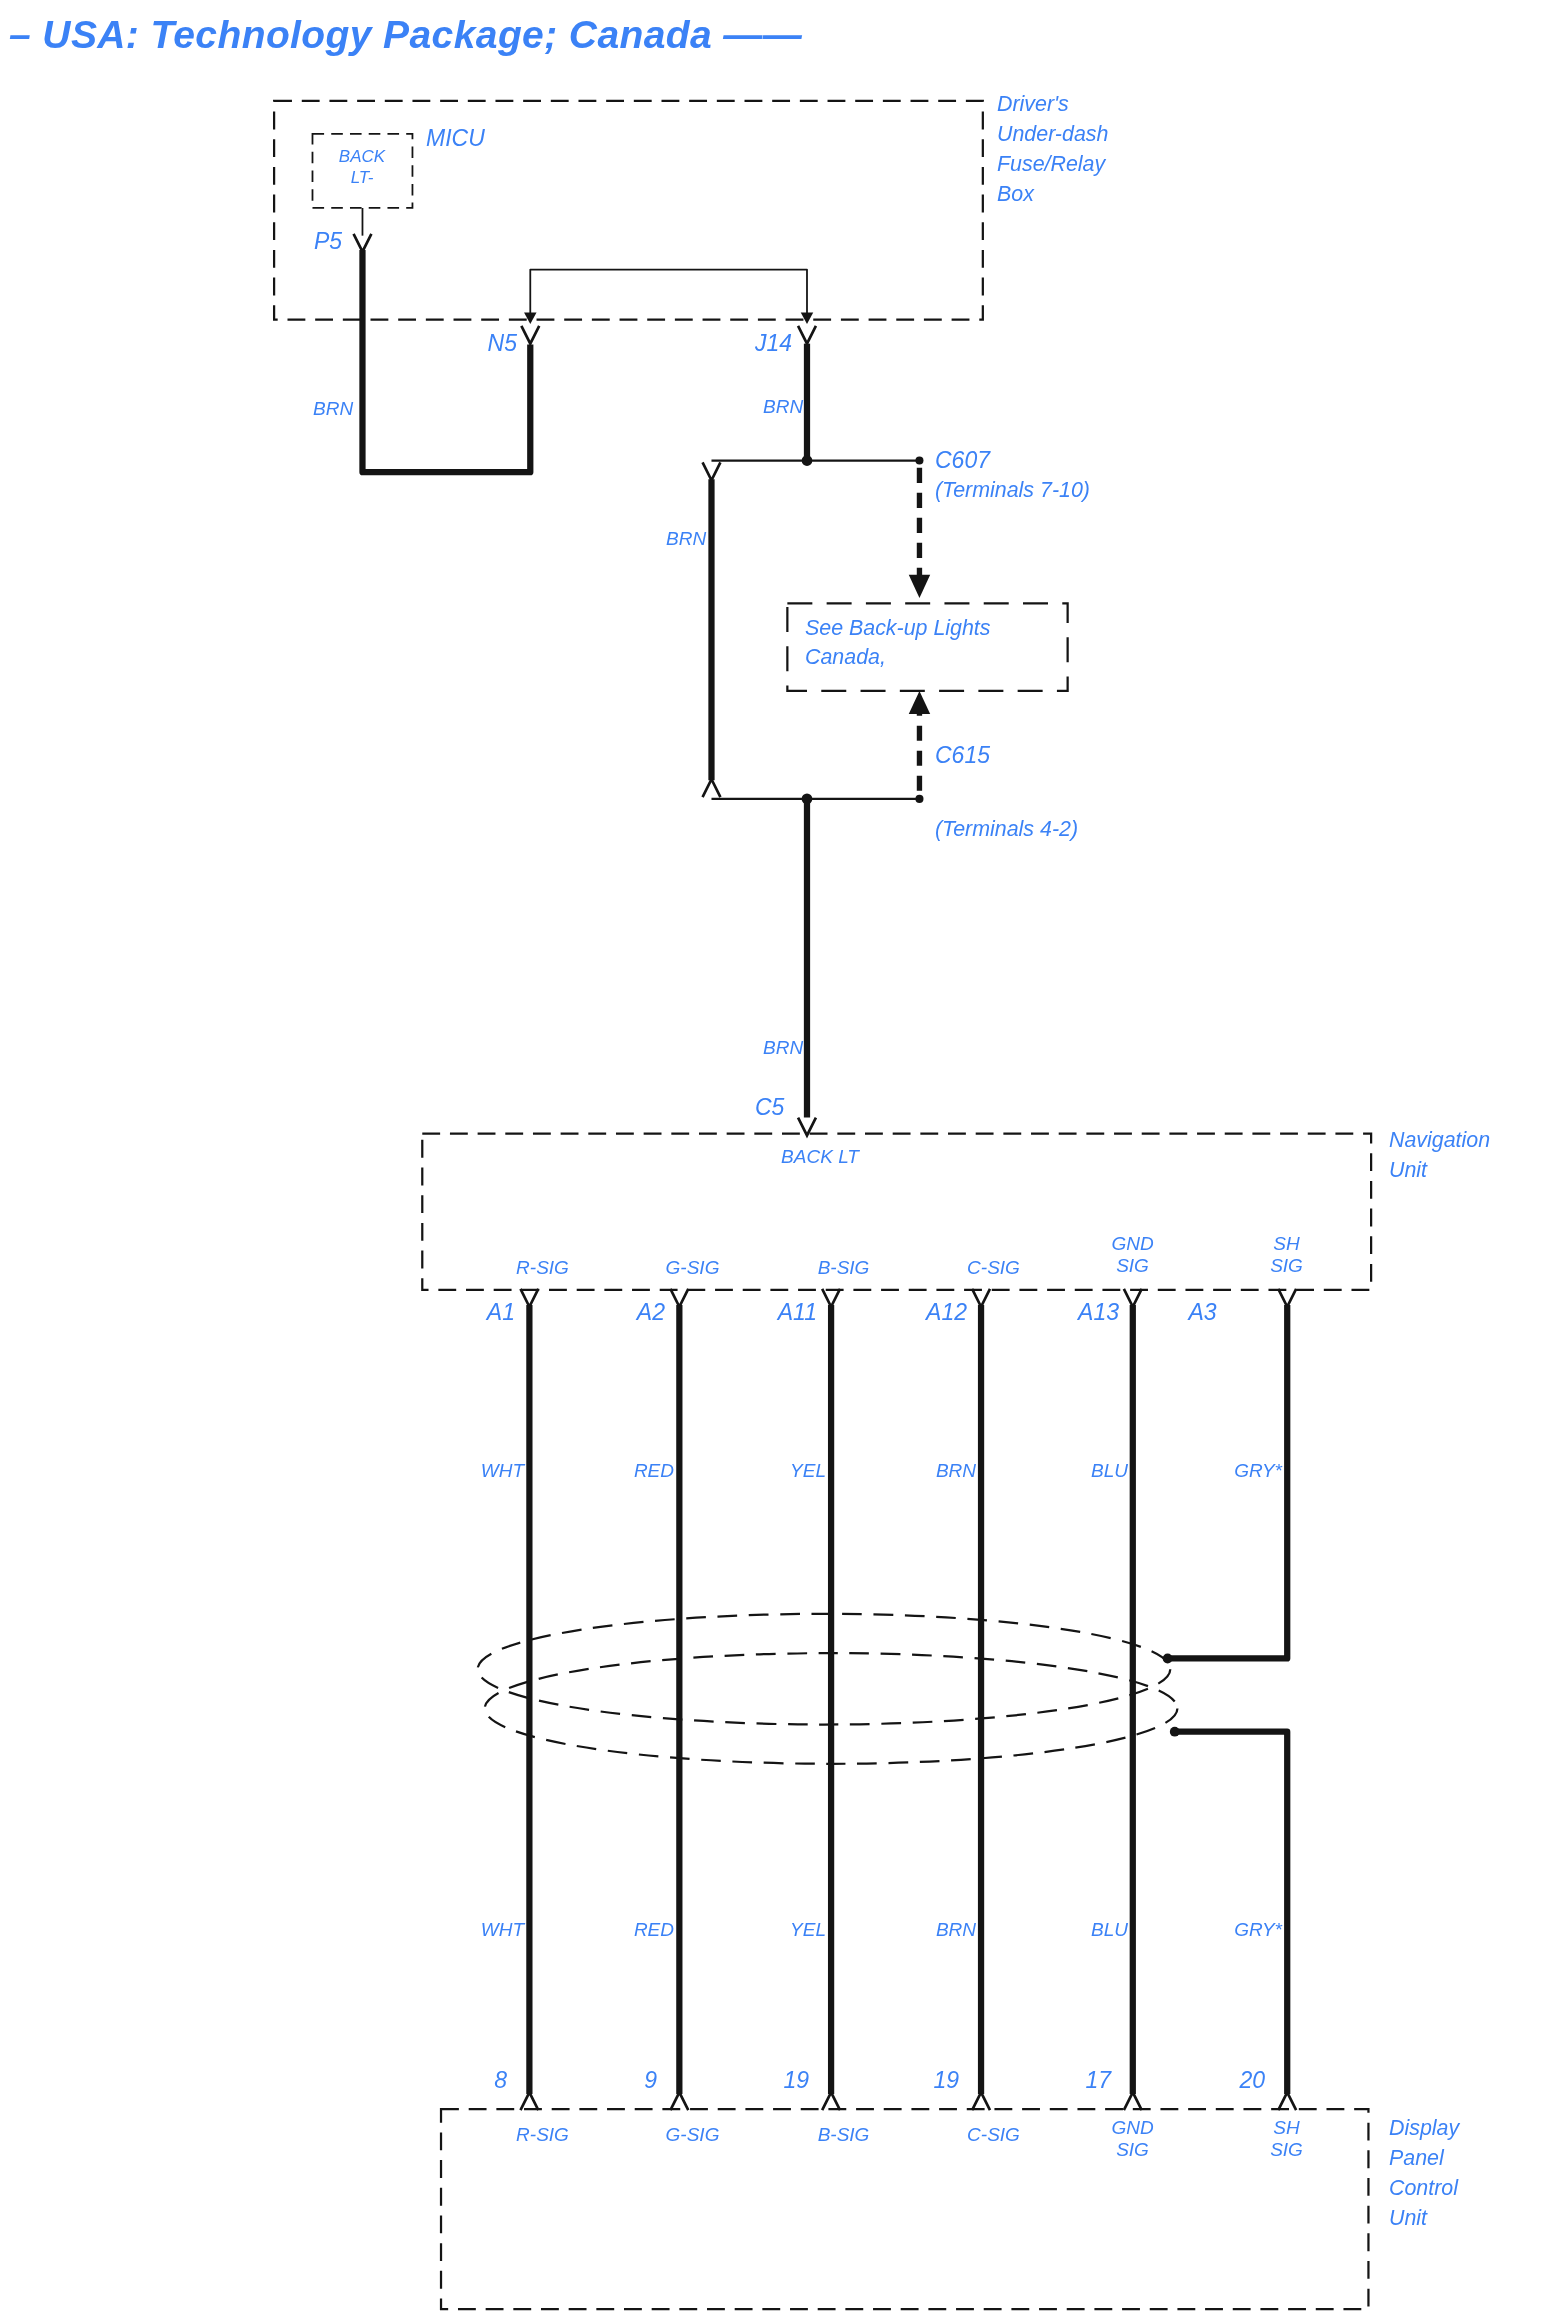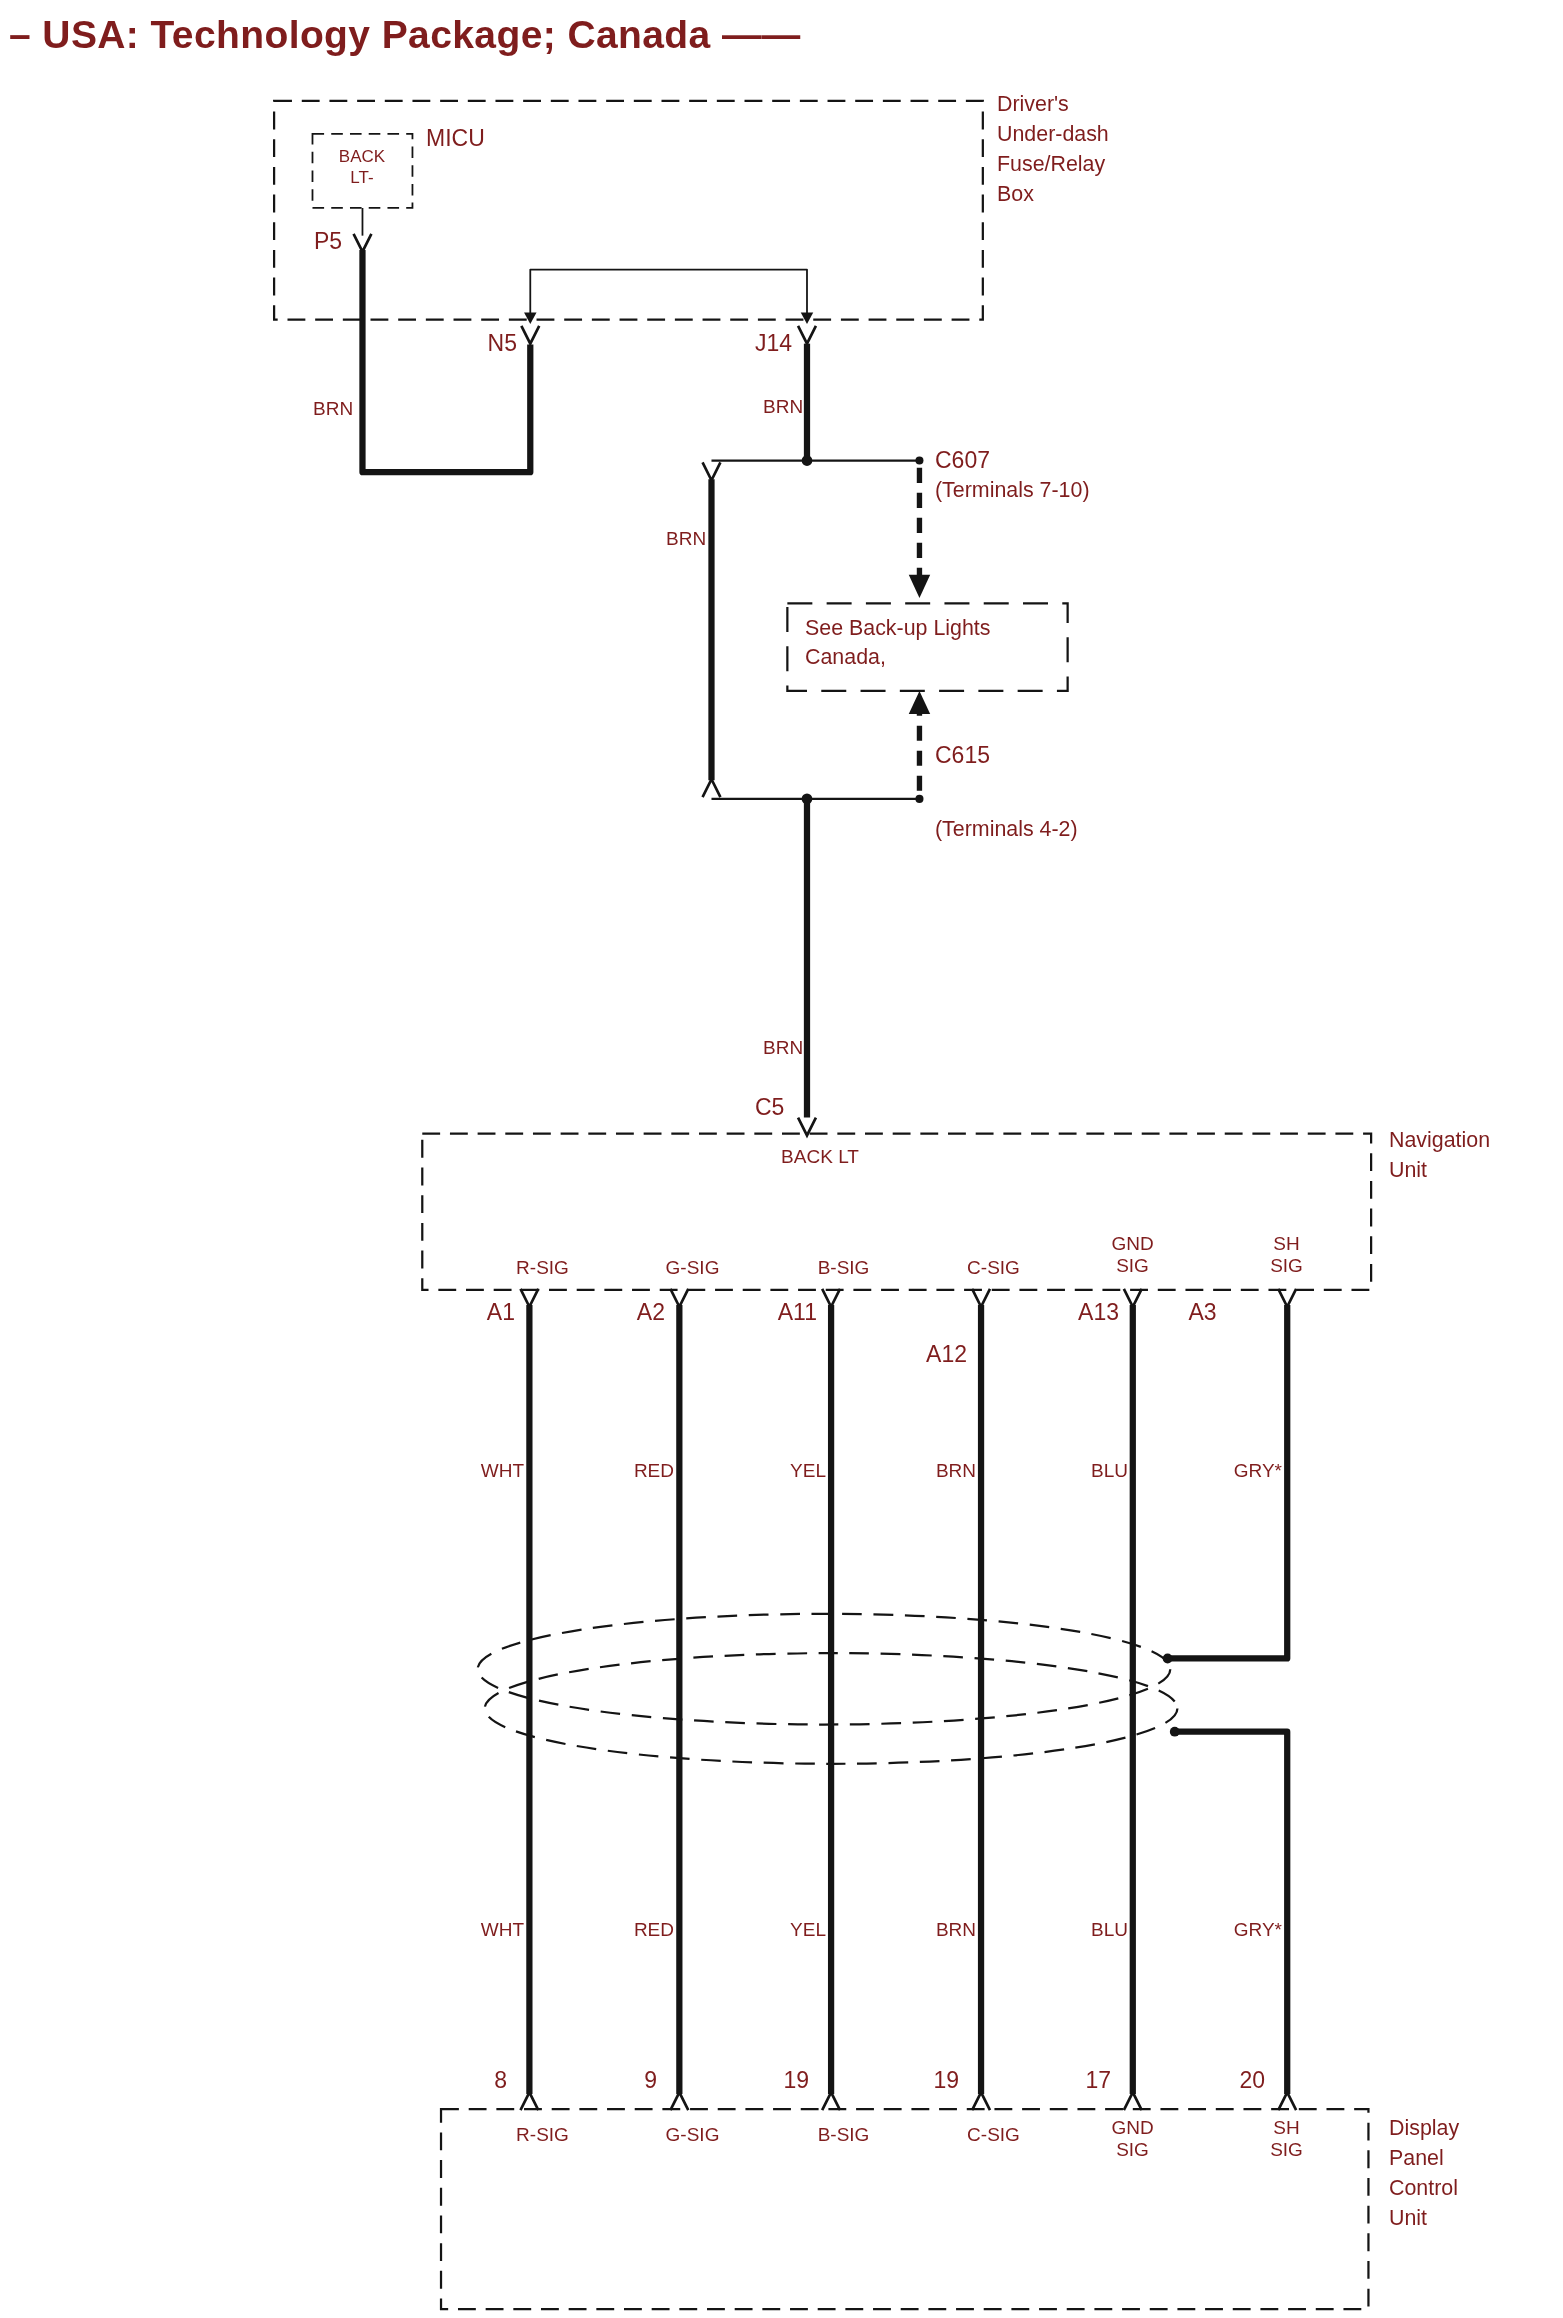--- a/index.html
+++ b/index.html
@@ -1,19 +1,19 @@
 <!DOCTYPE html>
 <html style="font-size:14.3px"><head>
 <meta charset="utf-8">
 <style>
   html,body{margin:0;padding:0;background:#fff;}
   .page{position:relative;width:1564px;height:2319px;background:#ffffff;overflow:hidden;
         font-family:"Liberation Sans",sans-serif;color:#111;}
   svg{position:absolute;left:0;top:0;}
-  .lbl{position:absolute;white-space:nowrap;color:#7f1d1d;}
+  .lbl{position:absolute;white-space:nowrap;color:#3b82f6;font-style:italic;}
   .ctr{text-align:center;}
   .rt{text-align:right;}
   .s19{font-size:17px;line-height:20.5px;}
   .s21{font-size:19px;margin-left:13px;}
   .s21l{font-size:19px;line-height:22px;}
   .s24{font-size:21.4px;line-height:30px;}
   .s26{font-size:23px;}
   .title{font-size:39px;font-weight:bold;letter-spacing:0.4px;}
   .stack span{display:block;}
 </style>
@@ -145,21 +145,21 @@
     <span>SIG</span>
   </div>
   <div class="lbl ctr s21l stack" style="left:1224px;top:1233px;width:125px;">
     <span>SH</span>
     <span>SIG</span>
   </div>
 
   <div class="lbl rt s26" style="left:436px;top:1299px;width:79px;">A1</div>
   <div class="lbl rt s26" style="left:586px;top:1299px;width:79px;">A2</div>
   <div class="lbl rt s26" style="left:738px;top:1299px;width:79px;">A11</div>
-  <div class="lbl rt s26" style="left:888px;top:1299px;width:79px;margin-top:42px;">A12</div>
+  <div class="lbl rt s26" style="left:888px;top:1299px;width:79px;">A12</div>
   <div class="lbl rt s26" style="left:1040px;top:1299px;width:79px;">A13</div>
   <div class="lbl rt s26" style="left:1163px;top:1299px;width:79px;text-align:center;">A3</div>
 
   <div class="lbl rt s21" style="left:404px;top:1460px;width:107px;">WHT</div>
   <div class="lbl rt s21" style="left:554px;top:1460px;width:107px;">RED</div>
   <div class="lbl rt s21" style="left:706px;top:1460px;width:107px;">YEL</div>
   <div class="lbl rt s21" style="left:856px;top:1460px;width:107px;">BRN</div>
   <div class="lbl rt s21" style="left:1008px;top:1460px;width:107px;">BLU</div>
   <div class="lbl rt s21" style="left:1162px;top:1460px;width:107px;">GRY*</div>
 

